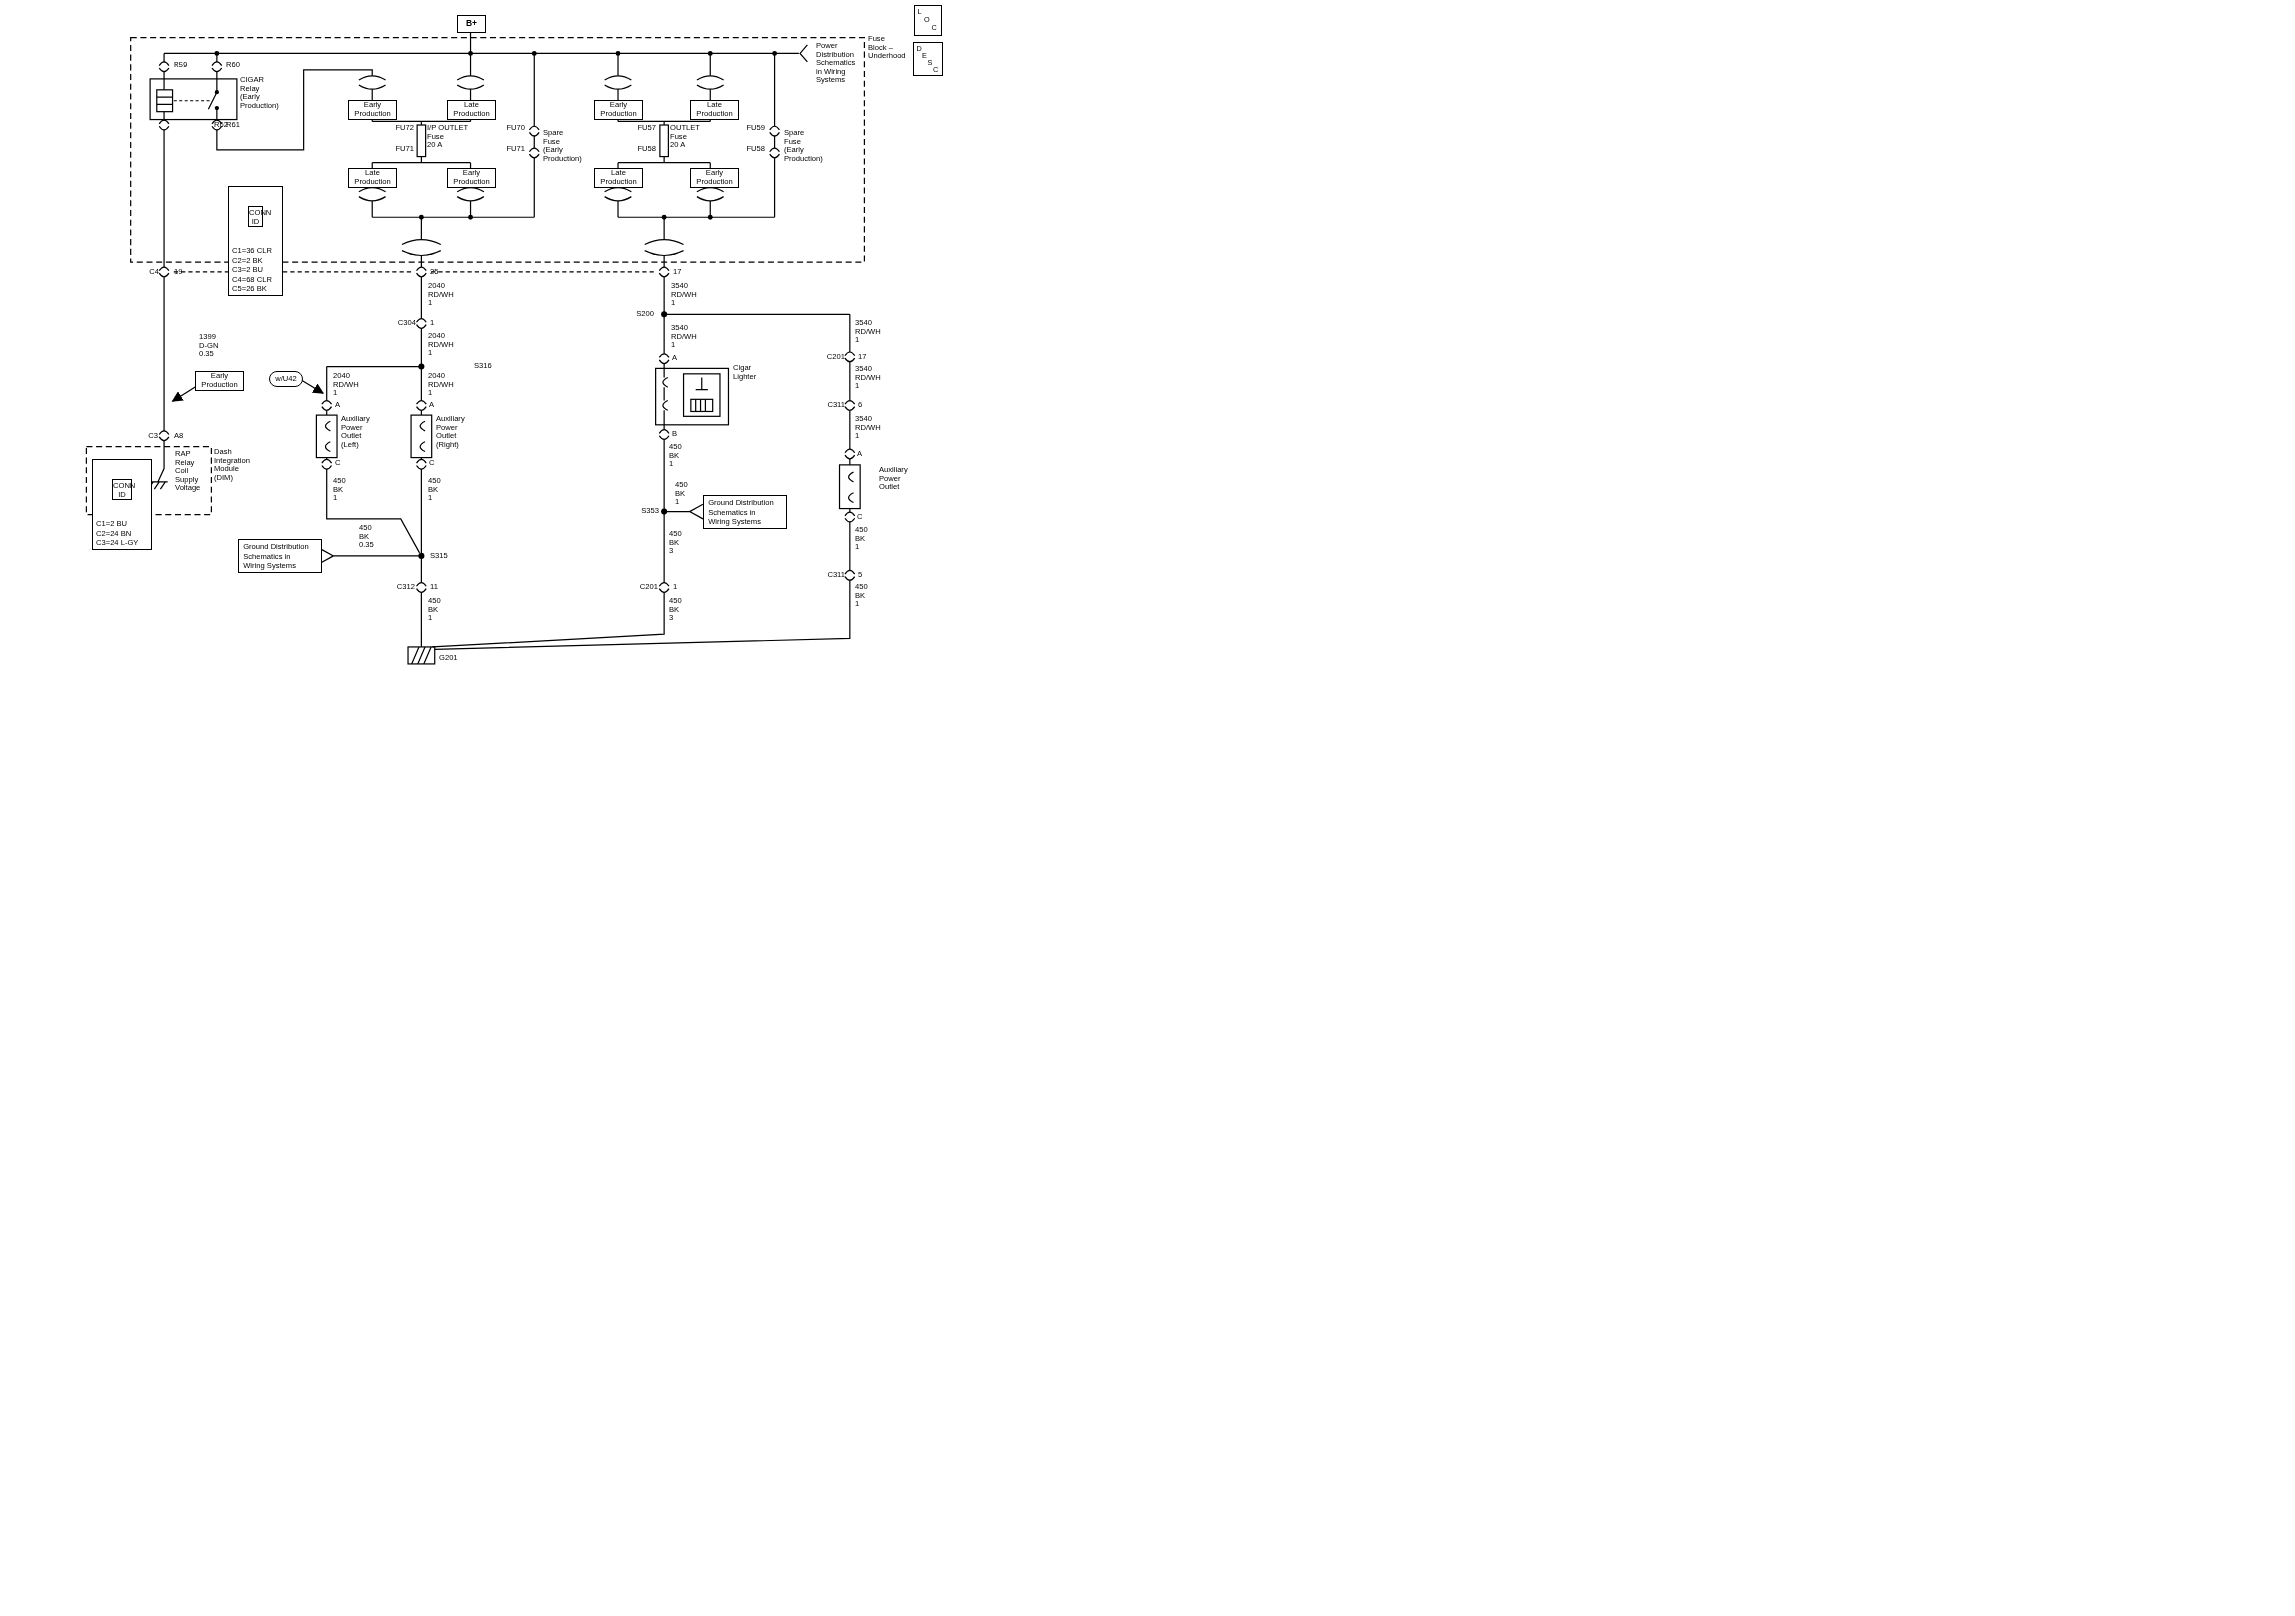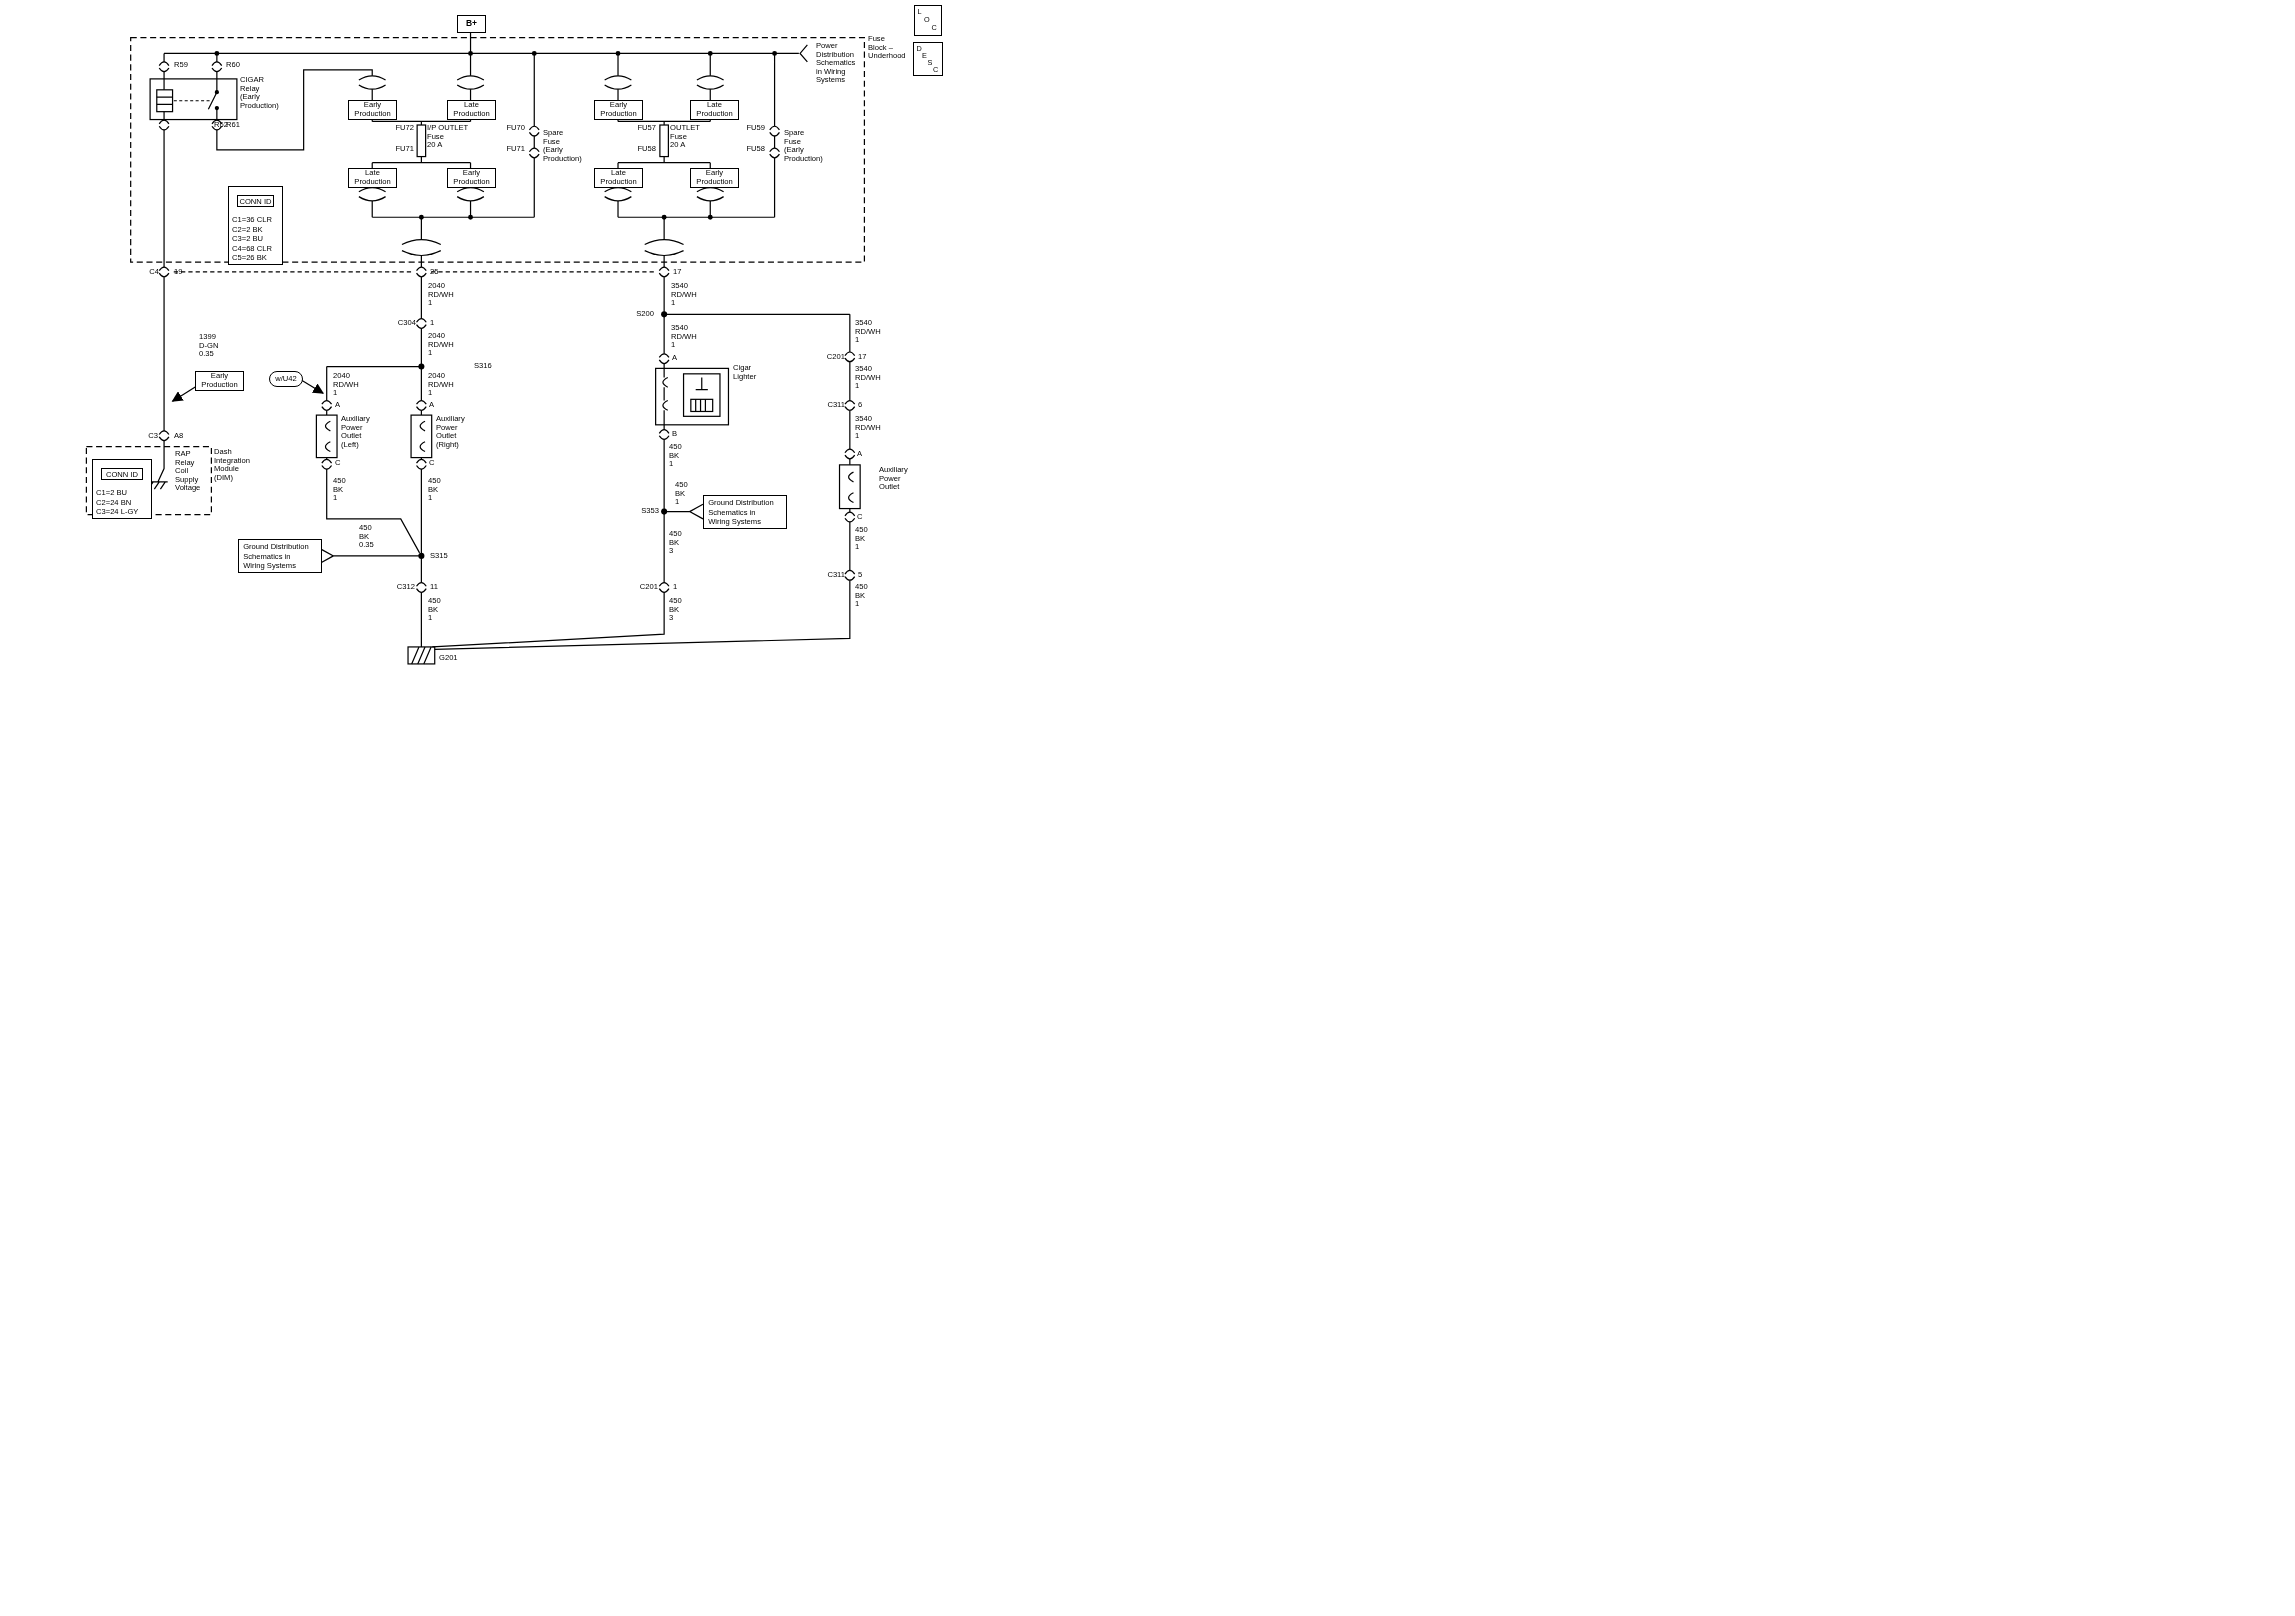--- a/index.html
+++ b/index.html
@@ -6,21 +6,21 @@
   #stage{position:relative;width:952px;height:670px;background:#fff;
          font-family:"Liberation Sans",sans-serif;color:#000;overflow:hidden;}
   .lbl{position:absolute;font-size:7.6px;line-height:1.13;white-space:pre-line;}
   .rt{text-align:right;}
   .bx{position:absolute;border:1.2px solid #000;background:#fff;display:flex;
       align-items:center;justify-content:center;white-space:pre-line;text-align:center;
       font-size:7.6px;line-height:1.13;}
   .gb{position:absolute;border:1.2px solid #000;background:#fff;padding:2.4px 4.2px;
       font-size:7.6px;line-height:1.2;white-space:pre-line;}
   .cid{position:absolute;border:1.2px solid #000;background:#fff;font-size:7.6px;}
-  .cid .t{border:0.9px solid #000;margin:8px;text-align:center;padding:0.6px 0;}
+  .cid .t{border:0.9px solid #000;margin:19px;text-align:center;padding:0.6px 0;}
   .cid .r{padding:0 3px;line-height:1.25;}
   .corner{position:absolute;border:1.2px solid #000;background:#fff;}
   .corner span{position:absolute;font-size:7.3px;}
   svg{position:absolute;left:0;top:0;}
 </style>
 </head>
 <body>
 
 <div id="stage">
 
@@ -195,21 +195,21 @@
 
   <div class="lbl" style="left:868px;top:35px;width:70px;">Fuse
 Block –
 Underhood</div>
   <div class="lbl" style="left:816px;top:42px;width:55px;">Power
 Distribution
 Schematics
 in Wiring
 Systems</div>
 
-  <div class="lbl" style="left:174px;top:61px;width:24px;">R59</div>
+  <div class="lbl" style="left:174px;top:61px;width:24px;font-family:Liberation Mono, monospace;">R59</div>
   <div class="lbl" style="left:226px;top:61px;width:24px;">R60</div>
   <div class="lbl" style="left:240px;top:76px;width:56px;">CIGAR
 Relay
 (Early
 Production)</div>
   <div class="lbl" style="left:174px;top:121px;width:24px;padding-left:40px;">R62</div>
   <div class="lbl" style="left:226px;top:121px;width:24px;">R61</div>
 
   <div class="bx" style="left:348px;top:100px;width:47px;height:18px;">Early
 Production</div>

